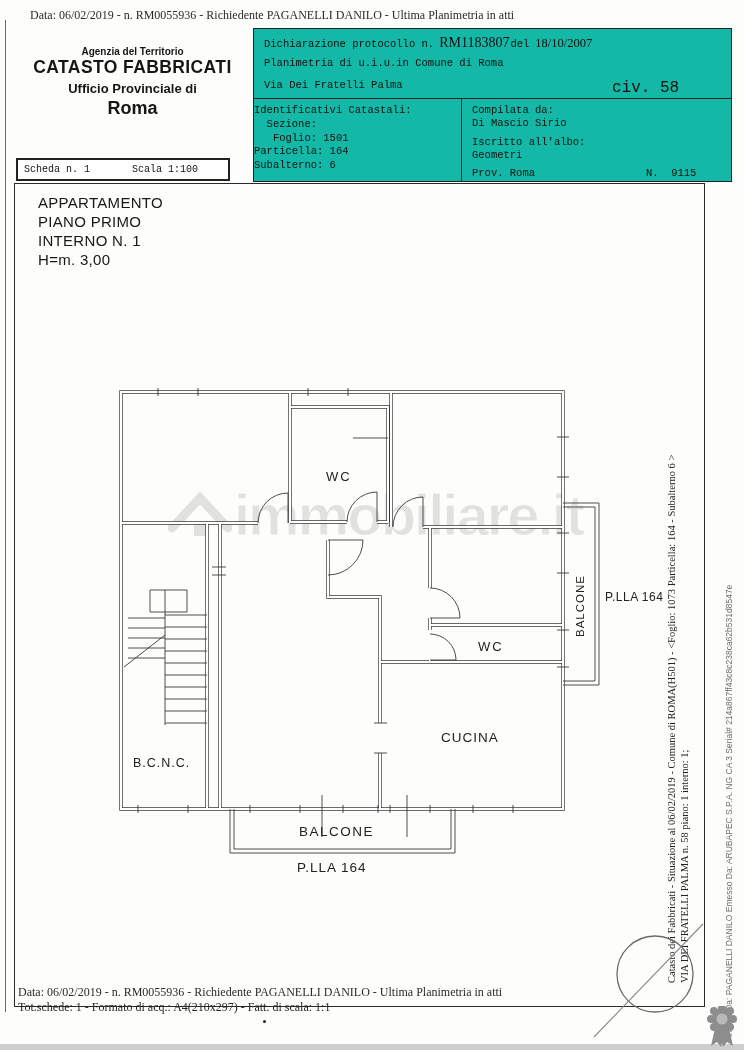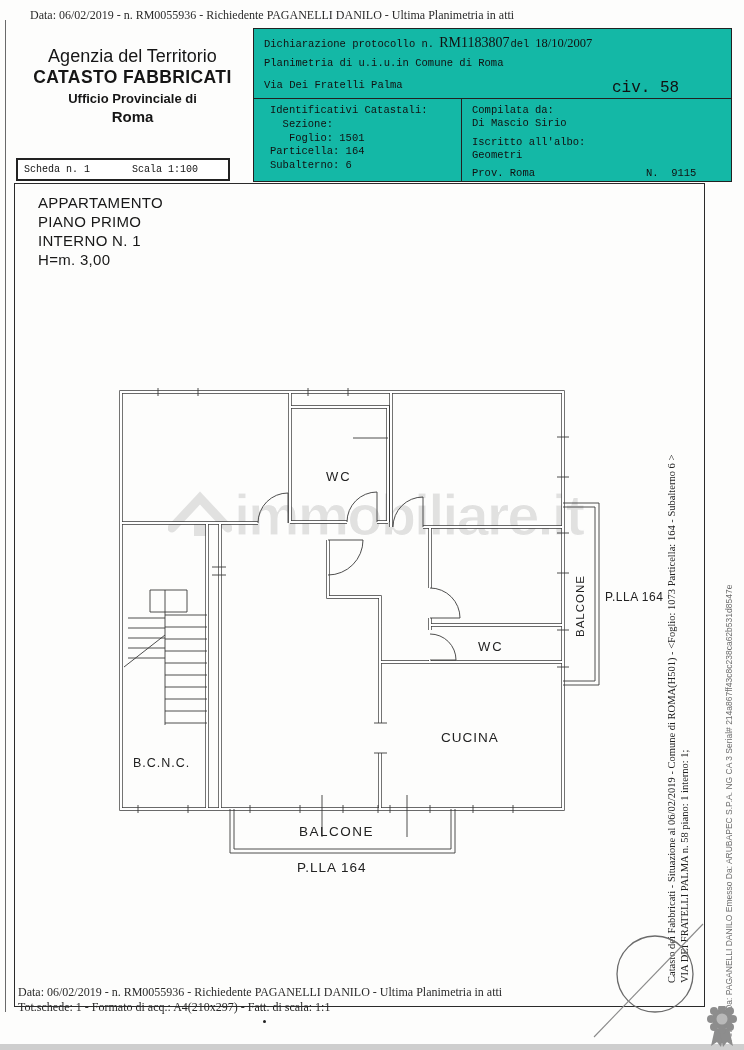--- a/index.html
+++ b/index.html
@@ -12,39 +12,39 @@
   .mono{font-family:"Liberation Mono","DejaVu Sans Mono",monospace;}
   .pre{white-space:pre;}
 
   
   .scan-line{font-size:12px;color:#2a2a2a;white-space:nowrap;}
   .page-left-border{left:5px;top:20px;height:992px;width:0;border-left:1.2px solid #6a6a6a;}
   .bottom-strip{left:0;top:1044px;width:744px;height:6px;background:#c2c2c2;opacity:.8;}
 
   
   .agency{left:30px;top:46px;width:205px;text-align:center;color:#161616;}
-  .agency .l1{font-size:18px;font-weight:normal;}
+  .agency .l1{font-size:10px;font-weight:bold;}
   .agency .l2{font-size:17.5px;font-weight:bold;letter-spacing:.4px;margin-top:0;}
   .agency .l3{font-size:13px;font-weight:bold;margin-top:3px;}
-  .agency .l4{font-size:15px;font-weight:bold;margin-top:2px;}
+  .agency .l4{font-size:18px;font-weight:bold;margin-top:2px;}
 
   .scheda-box{left:16px;top:158px;width:210px;height:19px;border:2px solid #222;background:#fff;
     display:flex;align-items:center;font-size:10px;color:#111;}
   .scheda-box .s1{margin-left:6px;}
   .scheda-box .s2{margin-left:42px;}
 
   
   .decl-box{left:253px;top:28px;width:477px;height:152px;border:1.8px solid #222;background:#14b8a6;}
   .decl-box .row{position:absolute;left:10px;font-size:10.5px;color:#111;display:flex;align-items:baseline;}
   .decl-num{font-family:"Liberation Serif",serif;font-size:14px;margin-left:5px;}
   .decl-del{margin-left:1px;}
   .decl-date{font-family:"Liberation Serif",serif;font-size:12.5px;margin-left:6px;}
   .decl-div-h{position:absolute;left:0;top:69px;width:100%;border-top:1.6px solid #222;}
   .decl-div-v{position:absolute;left:207px;top:69px;height:83px;border-left:1.6px solid #222;}
-  .id-lines{position:absolute;left:16px;top:75px;font-size:10.5px;line-height:13.8px;color:#111;font-family:Liberation Mono, monospace;}
+  .id-lines{position:absolute;left:0;top:75px;font-size:10.5px;line-height:13.8px;color:#111;font-family:Liberation Mono, monospace;}
   .comp{position:absolute;font-size:10.5px;color:#111;}
 
   
   .main-frame{left:14px;top:183px;width:689px;height:822px;border:1.8px solid #2a2a2a;background:transparent;}
 
   .unit-block{left:38px;top:193px;font-size:15px;line-height:19px;color:#181818;letter-spacing:.3px;}
 
   
   .watermark{left:168px;top:486px;display:flex;align-items:flex-end;opacity:.5;z-index:1;}
   .watermark .wm-text{font-size:58px;font-weight:bold;color:#c6c6c6;letter-spacing:-2px;line-height:1;

